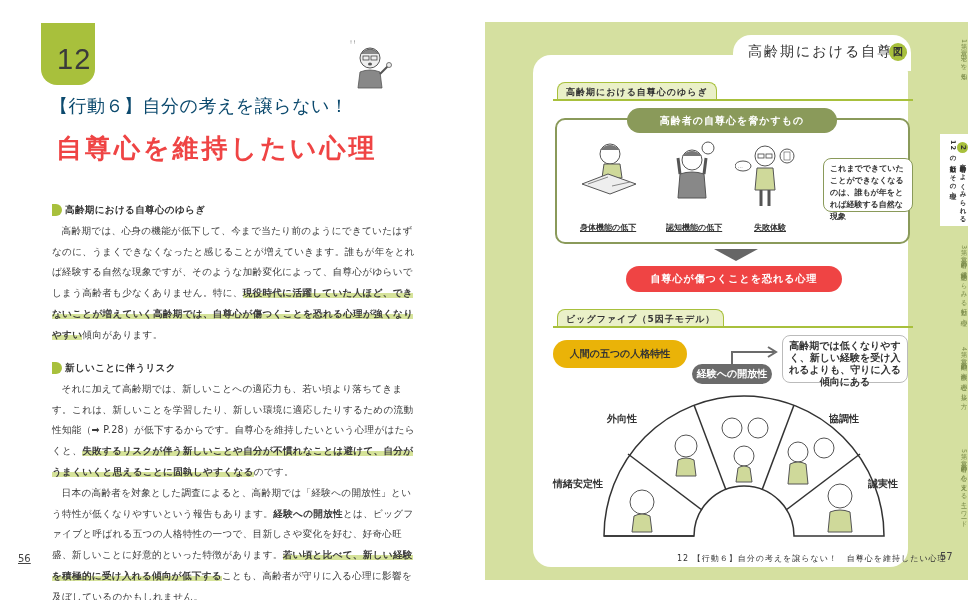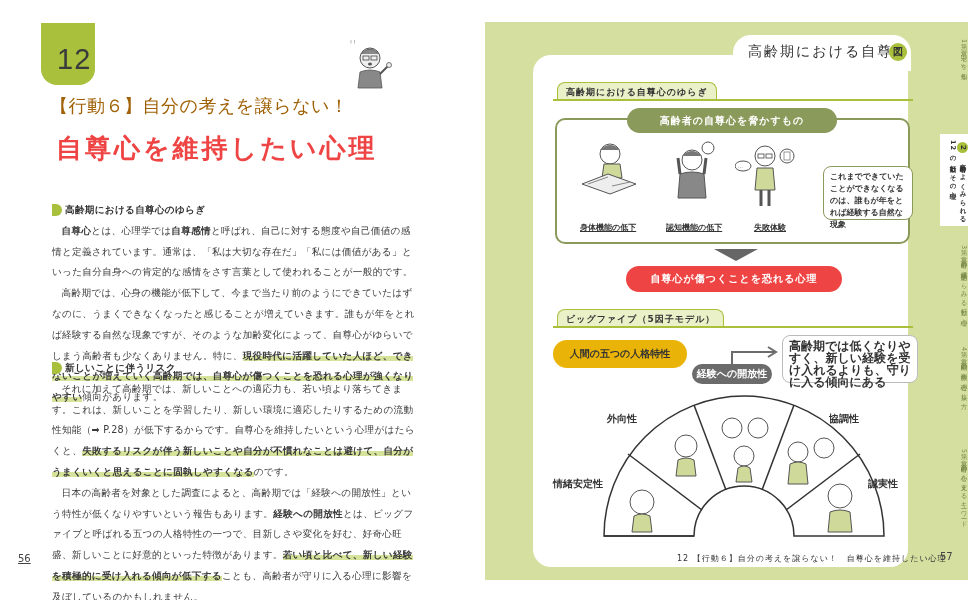--- a/index.html
+++ b/index.html
@@ -4,21 +4,21 @@
 <style>
   * { box-sizing: border-box; margin: 0; padding: 0; }
   html, body { width: 970px; height: 600px; overflow: hidden; background: #ffffff; }
   body { position: relative; font-family: "DejaVu Sans", "Liberation Sans", sans-serif; color: #333; }
 
   
   .left-page { position: absolute; left: 0; top: 0; width: 485px; height: 600px; background: #ffffff; }
   .chapter-badge { position: absolute; left: 41px; top: 23px; width: 54px; height: 62px; background: #a8c03c; border-radius: 0 0 16px 16px; }
   .chapter-badge span { position: absolute; left: 16px; top: 20px; font-size: 29px; color: #3a3a3a; font-family: "Liberation Sans", sans-serif; letter-spacing: 1px; }
   .mascot { position: absolute; left: 348px; top: 36px; width: 48px; height: 54px; }
-  .subtitle { position: absolute; left: 50px; top: 94px; font-size: 18px; color: #a16207; letter-spacing: 0.5px; }
+  .subtitle { position: absolute; left: 50px; top: 94px; font-size: 18px; color: #0c4a6e; letter-spacing: 0.5px; }
   .title { position: absolute; left: 56px; top: 131px; font-size: 26px; color: #ef4444; letter-spacing: 3px; font-weight: bold; }
 
   .body-text { position: absolute; left: 52px; width: 368px; font-size: 9.6px; line-height: 20.8px; color: #3a3a3a; letter-spacing: 0.3px; }
   .sec-head { font-weight: bold; color: #333; display: flex; align-items: center; gap: 3px; }
   .sec-marker { display: inline-block; width: 10px; height: 12px; background: #a8c03c; border-radius: 0 6px 6px 0; }
   .para { text-indent: 1em; }
   .hl { background: linear-gradient(transparent 55%, #d6e39a 55%); font-weight: bold; }
   .b { font-weight: bold; }
 
   .page-num-left { position: absolute; left: 18px; top: 553px; font-size: 10px; color: #444; text-decoration: underline; }
@@ -37,21 +37,21 @@
   .threat-pill { position: absolute; left: 143px; top: 97px; width: 210px; height: 25px; background: #8a9a5a; border-radius: 13px; color: #fff; font-size: 10px; font-weight: bold; display: flex; align-items: center; justify-content: center; letter-spacing: 1px; }
   .illus { position: absolute; }
   .illus-label { position: absolute; font-size: 8px; font-weight: bold; color: #333; white-space: nowrap; text-decoration: underline; }
   .bubble { position: absolute; left: 337px; top: 152px; width: 90px; height: 54px; border: 1.5px solid #8a9a5a; border-radius: 8px; background: #fff; font-size: 8px; line-height: 12px; padding: 4px 6px; color: #333; font-weight: bold; }
 
   .down-arrow { position: absolute; left: 229px; top: 247px; width: 0; height: 0; border-left: 22px solid transparent; border-right: 22px solid transparent; border-top: 12px solid #666; }
   .fear-pill { position: absolute; left: 626px; top: 266px; width: 216px; height: 26px; background: #ef4444; border-radius: 13px; color: #fff; font-size: 10px; font-weight: bold; display: flex; align-items: center; justify-content: center; letter-spacing: 1px; }
 
   .five-pill { position: absolute; left: 553px; top: 340px; width: 134px; height: 28px; background: #eab308; border-radius: 14px; font-size: 10px; font-weight: bold; color: #333; display: flex; align-items: center; justify-content: center; }
   .open-pill { position: absolute; left: 692px; top: 364px; width: 80px; height: 20px; background: #6b6b6b; border-radius: 10px; color: #fff; font-size: 10px; font-weight: bold; display: flex; align-items: center; justify-content: center; }
-  .note-box { position: absolute; left: 782px; top: 335px; width: 136px; height: 48px; border: 1.5px solid #bbb; border-radius: 8px; background: #fff; font-size: 12px; line-height: 12px; padding: 4px 6px; color: #333; font-weight: bold; }
+  .note-box { position: absolute; left: 782px; top: 335px; width: 126px; height: 48px; border: 1.5px solid #bbb; border-radius: 8px; background: #fff; font-size: 10px; line-height: 12px; padding: 4px 6px; color: #333; font-weight: bold; text-align: center; }
 
   .trait-label { position: absolute; font-size: 10px; font-weight: bold; color: #333; text-align: right; }
 
   .side-tabs { position: absolute; left: 940px; top: 22px; width: 28px; height: 558px; }
   .side-tab { position: absolute; left: 0; width: 28px; writing-mode: vertical-rl; font-size: 6.5px; color: #7a8a4a; letter-spacing: 1px; padding-top: 6px; text-align: left; }
   .side-tab.active { background: #ffffff; color: #333; border-radius: 0 0 0 0; font-weight: bold; }
   .side-num { display: inline-block; width: 11px; height: 11px; border-radius: 50%; background: #a8c03c; color: #333; text-align: center; line-height: 11px; font-size: 7px; margin: 2px 0; }
 
   .footer-right { position: absolute; left: 677px; top: 553px; font-size: 8px; color: #333; letter-spacing: 1px; }
   .page-num-right { position: absolute; left: 940px; top: 551px; font-size: 10px; color: #444; }
@@ -77,21 +77,20 @@
   </svg>
 
   <div class="subtitle">【行動６】自分の考えを譲らない！</div>
   <h1 class="title">自尊心を維持したい心理</h1>
 
   <div class="body-text" style="top:200px;">
     <div class="sec-head">
       <span class="sec-marker"></span>
       <span>高齢期における自尊心のゆらぎ</span>
     </div>
-    <p class="para"><span class="b">自尊心</span><span>とは、心理学では</span><span class="b">自尊感情</span><span>と呼ばれ、自己に対する態度や自己価値の感情と定義されています。通常は、「私は大切な存在だ」「私には価値がある」といった自分自身への肯定的な感情をさす言葉として使われることが一般的です。</span></p>
     <p class="para"><span>高齢期では、心身の機能が低下して、今まで当たり前のようにできていたはずなのに、うまくできなくなったと感じることが増えていきます。誰もが年をとれば経験する自然な現象ですが、そのような加齢変化によって、自尊心がゆらいでしまう高齢者も少なくありません。特に、</span><span class="hl">現役時代に活躍していた人ほど、できないことが増えていく高齢期では、自尊心が傷つくことを恐れる心理が強くなりやすい</span><span>傾向があります。</span></p>
   </div>
 
   <div class="body-text" style="top:358px;">
     <div class="sec-head">
       <span class="sec-marker"></span>
       <span>新しいことに伴うリスク</span>
     </div>
     <p class="para"><span>それに加えて高齢期では、新しいことへの適応力も、若い頃より落ちてきます。これは、新しいことを学習したり、新しい環境に適応したりするための流動性知能（➡ P.28）が低下するからです。自尊心を維持したいという心理がはたらくと、</span><span class="hl">失敗するリスクが伴う新しいことや自分が不慣れなことは避けて、自分がうまくいくと思えることに固執しやすくなる</span><span>のです。</span></p>
     <p class="para"><span>日本の高齢者を対象とした調査によると、高齢期では「経験への開放性」という特性が低くなりやすいという報告もあります。</span><span class="b">経験への開放性</span><span>とは、ビッグファイブと呼ばれる五つの人格特性の一つで、目新しさや変化を好む、好奇心旺盛、新しいことに好意的といった特徴があります。</span><span class="hl">若い頃と比べて、新しい経験を積極的に受け入れる傾向が低下する</span><span>ことも、高齢者が守りに入る心理に影響を及ぼしているのかもしれません。</span></p>
@@ -140,21 +139,21 @@
   <rect x="23" y="18" width="6" height="4" fill="none" stroke="#444" stroke-width="0.8"></rect>
   <rect x="31" y="18" width="6" height="4" fill="none" stroke="#444" stroke-width="0.8"></rect>
   <path d="M22 32 L20 54 L40 54 L38 32 Z" fill="#cfd99a" stroke="#555"></path>
   <line x1="26" y1="54" x2="26" y2="70" stroke="#555" stroke-width="3"></line>
     <line x1="34" y1="54" x2="34" y2="70" stroke="#555" stroke-width="3"></line>
   <circle cx="52" cy="20" r="7" fill="#fff" stroke="#555"></circle>
     <rect x="49" y="16" width="6" height="8" fill="none" stroke="#555" stroke-width="0.6"></rect>
 </svg>
 <div class="illus-label" style="left:754px; top:222px;">失敗体験</div>
 
-<div class="bubble" style="left:823px; top:166px;">これまでできていたことができなくなるのは、誰もが年をとれば経験する自然な現象</div>
+<div class="bubble" style="left:823px; top:158px;">これまでできていたことができなくなるのは、誰もが年をとれば経験する自然な現象</div>
 
 <div class="down-arrow" style="left:714px; top:249px;"></div>
 <div class="fear-pill">自尊心が傷つくことを恐れる心理</div>
 
 <div class="sub-tab" style="left:557px; top:309px;">ビッグファイブ（5因子モデル）</div>
 <div class="sub-line" style="left:553px; top:326px; width:360px;"></div>
 
 <div class="five-pill">人間の五つの人格特性</div>
 <svg style="position:absolute; left:730px; top:346px; width:52px; height:22px;" viewBox="0 0 52 22">
   <path d="M2 20 L2 6 L44 6" fill="none" stroke="#6b6b6b" stroke-width="2"></path>

